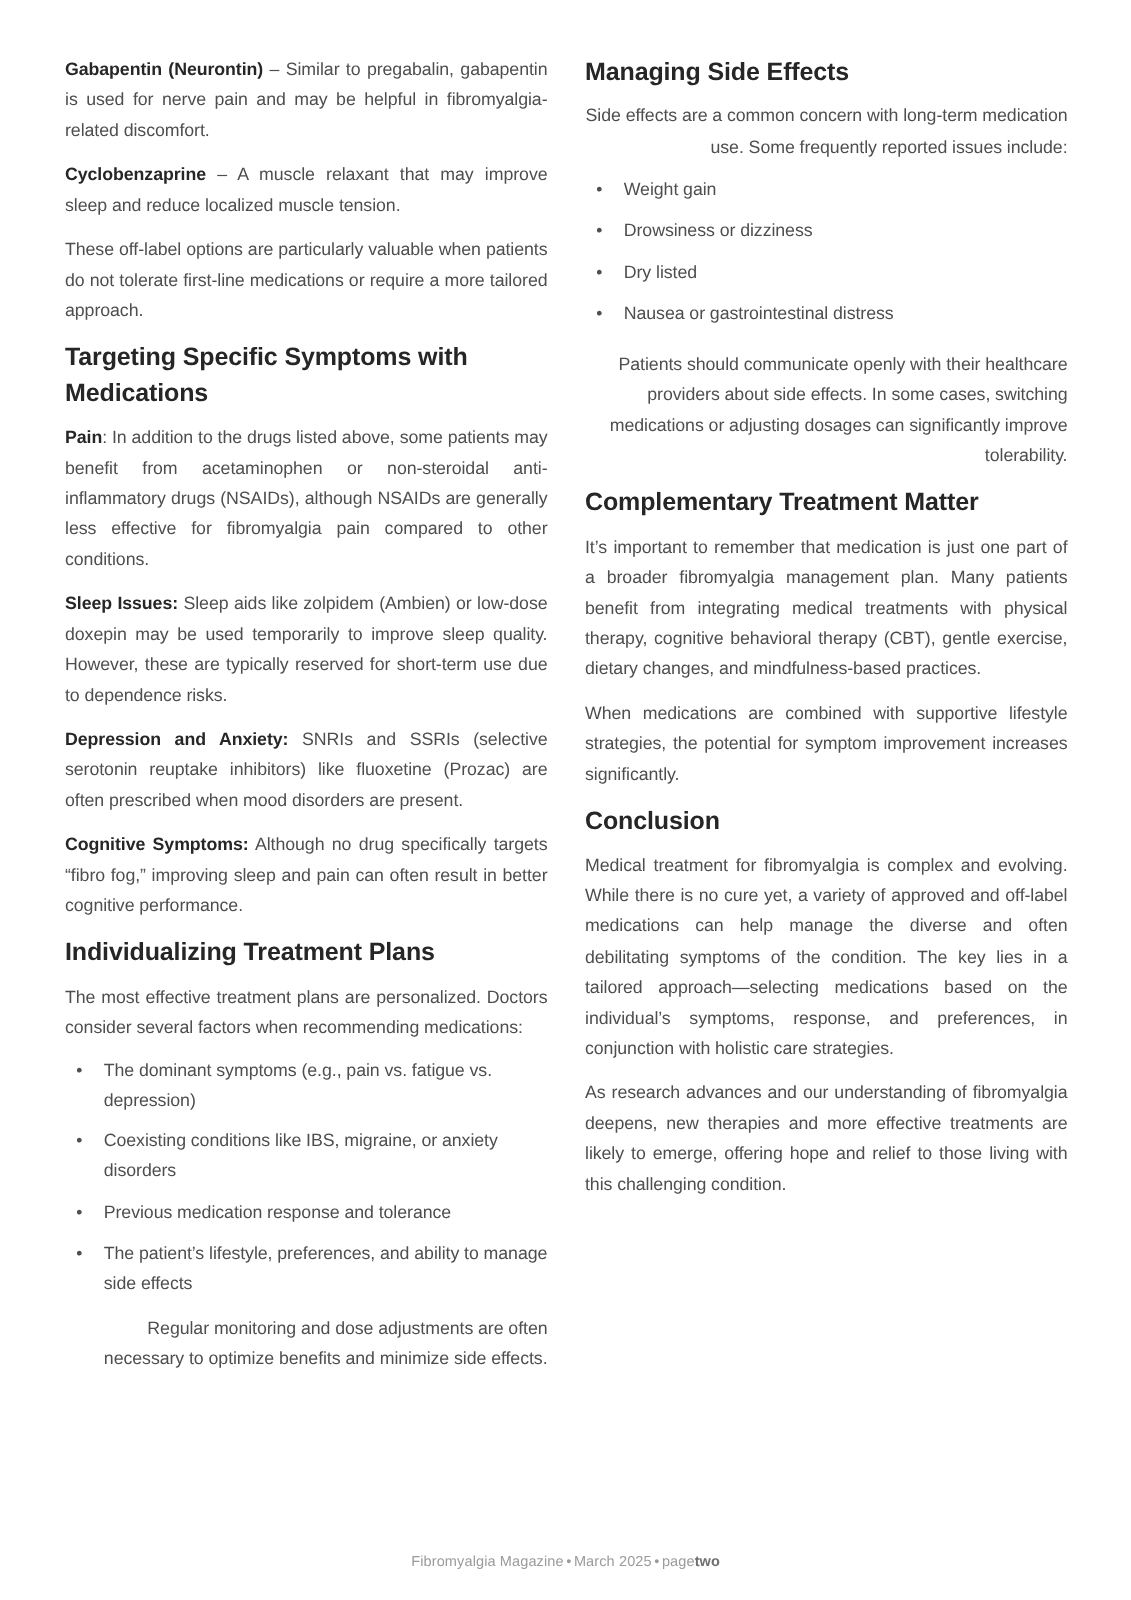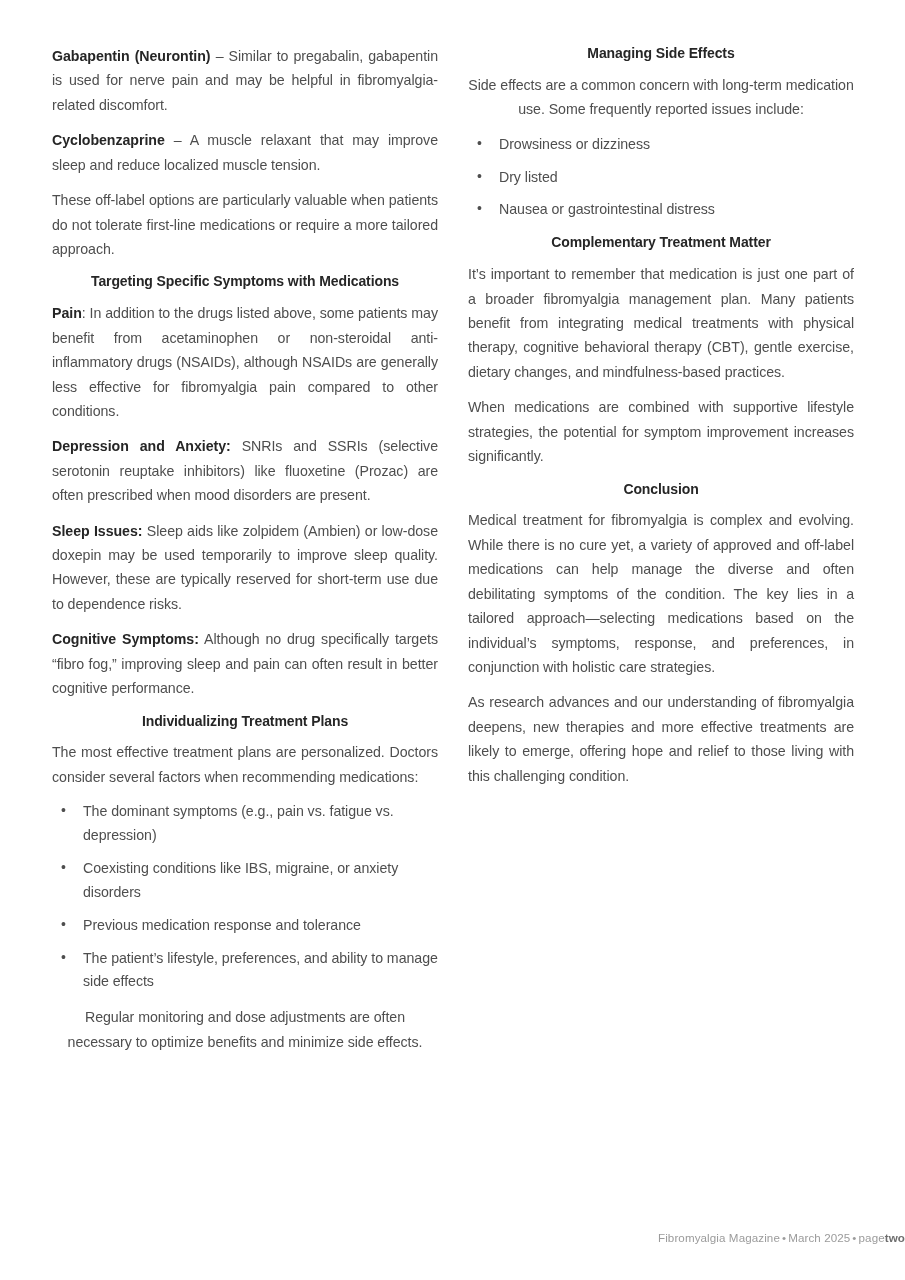--- a/index.html
+++ b/index.html
@@ -28,48 +28,47 @@
     gap: 30px;
     align-items: flex-start;
   }
 
   .col {
     width: 386px;
     flex: 0 0 386px;
   }
 
   h2.section-heading {
-    font-size: 14px;
+    font-size: 20px;
     line-height: 1.42;
     font-weight: bold;
     color: #262626;
     margin: 0 0 9px 0;
     letter-spacing: -0.1px;
-    text-align: center;
   }
 
   .heading-spaced {
     margin-top: 30px;
   }
 
   p.body {
     font-size: 14.2px;
     line-height: 1.72;
     color: #4e4e4e;
     margin: 0 0 11px 0;
     text-align: justify;
     letter-spacing: -0.05px;
   }
 
   p.body.last {
     margin-bottom: 0;
   }
 
   p.body.ragged {
-    text-align: center;
+    text-align: right;
   }
 
   .lead-in {
     font-weight: bold;
     color: #262626;
   }
 
   ul.bullets {
     list-style: none;
     margin: 4px 0 11px 0;
@@ -96,22 +95,22 @@
     left: 9px;
     top: -1px;
     color: #4e4e4e;
     font-size: 14px;
   }
 
   .footer {
     position: absolute;
     left: 0;
     right: 0;
-    bottom: 36px;
-    text-align: right;
+    bottom: 24px;
+    text-align: center;
     font-size: 11.6px;
     color: #9b9b9b;
     letter-spacing: 0.1px;
   }
 
   .footer .sep {
     padding: 0 2px;
   }
 
   .footer .page-word {
@@ -136,23 +135,23 @@
 
       <p class="body"><span class="lead-in">Cyclobenzaprine</span><span> – A muscle relaxant that may improve sleep and reduce localized muscle tension.</span></p>
 
       <p class="body">These off-label options are particularly valuable when patients do not tolerate first-line medications or require a more tailored approach.</p>
 
       <h2 class="section-heading heading-spaced">Targeting Specific Symptoms with Medications</h2>
 
 
       <p class="body"><span class="lead-in">Pain</span><span>: In addition to the drugs listed above, some patients may benefit from acetaminophen or non-steroidal anti-inflammatory drugs (NSAIDs), although NSAIDs are generally less effective for fibromyalgia pain compared to other conditions.</span></p>
 
+      <p class="body"><span class="lead-in">Sleep Issues:</span><span> Sleep aids like zolpidem (Ambien) or low-dose doxepin may be used temporarily to improve sleep quality. However, these are typically reserved for short-term use due to dependence risks.</span></p>
+
       <p class="body"><span class="lead-in">Depression and Anxiety:</span><span> SNRIs and SSRIs (selective serotonin reuptake inhibitors) like fluoxetine (Prozac) are often prescribed when mood disorders are present.</span></p>
-
-      <p class="body"><span class="lead-in">Sleep Issues:</span><span> Sleep aids like zolpidem (Ambien) or low-dose doxepin may be used temporarily to improve sleep quality. However, these are typically reserved for short-term use due to dependence risks.</span></p>
 
       <p class="body"><span class="lead-in">Cognitive Symptoms:</span><span> Although no drug specifically targets “fibro fog,” improving sleep and pain can often result in better cognitive performance.</span></p>
 
       <h2 class="section-heading heading-spaced">Individualizing Treatment Plans</h2>
 
       <p class="body">The most effective treatment plans are personalized. Doctors consider several factors when recommending medications:</p>
 
       <ul class="bullets">
         <li>The dominant symptoms (e.g., pain vs. fatigue vs. depression)</li>
         <li>Coexisting conditions like IBS, migraine, or anxiety disorders</li>
@@ -164,25 +163,27 @@
 
     </div>
 
     <div class="col">
 
       <h2 class="section-heading">Managing Side Effects</h2>
 
       <p class="body ragged">Side effects are a common concern with long-term medication use. Some frequently reported issues include:</p>
 
       <ul class="bullets">
+        <li>Weight gain</li>
         <li>Drowsiness or dizziness</li>
         <li>Dry listed</li>
         <li>Nausea or gastrointestinal distress</li>
       </ul>
 
+      <p class="body ragged" style="margin-top:16px;">Patients should communicate openly with their healthcare providers about side effects. In some cases, switching medications or adjusting dosages can significantly improve tolerability.</p>
 
       <h2 class="section-heading heading-spaced">Complementary Treatment Matter</h2>
 
       <p class="body">It’s important to remember that medication is just one part of a broader fibromyalgia management plan. Many patients benefit from integrating medical treatments with physical therapy, cognitive behavioral therapy (CBT), gentle exercise, dietary changes, and mindfulness-based practices.</p>
 
       <p class="body">When medications are combined with supportive lifestyle strategies, the potential for symptom improvement increases significantly.</p>
 
       <h2 class="section-heading heading-spaced">Conclusion</h2>
 
       <p class="body">Medical treatment for fibromyalgia is complex and evolving. While there is no cure yet, a variety of approved and off-label medications can help manage the diverse and often debilitating symptoms of the condition. The key lies in a tailored approach—selecting medications based on the individual’s symptoms, response, and preferences, in conjunction with holistic care strategies.</p>

